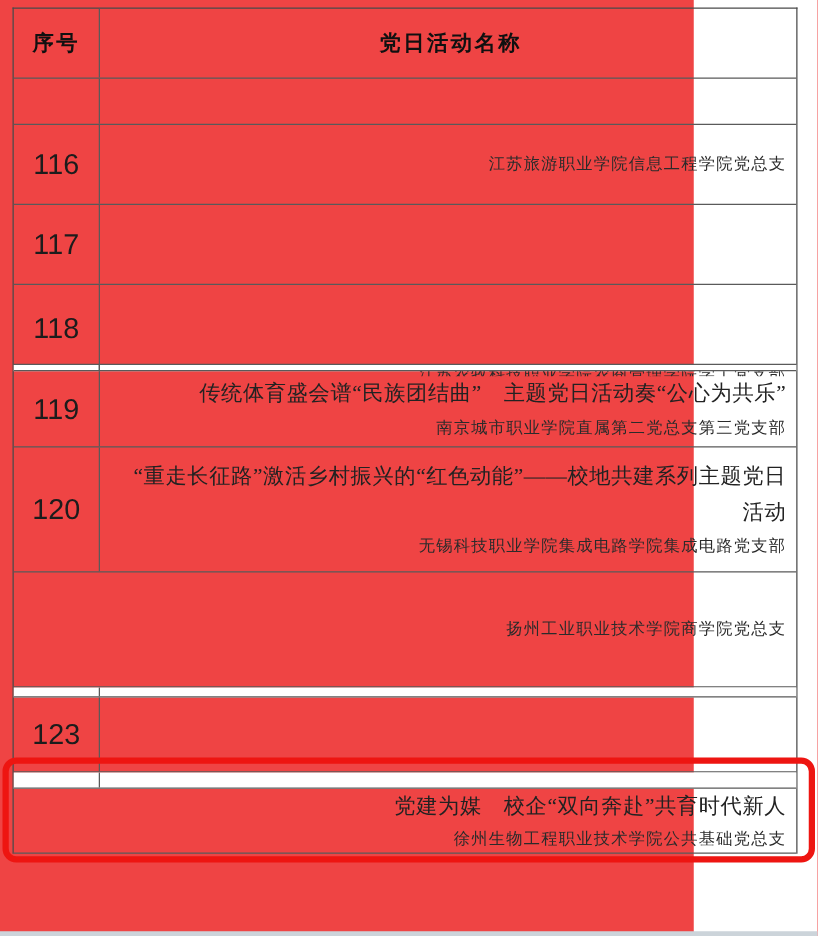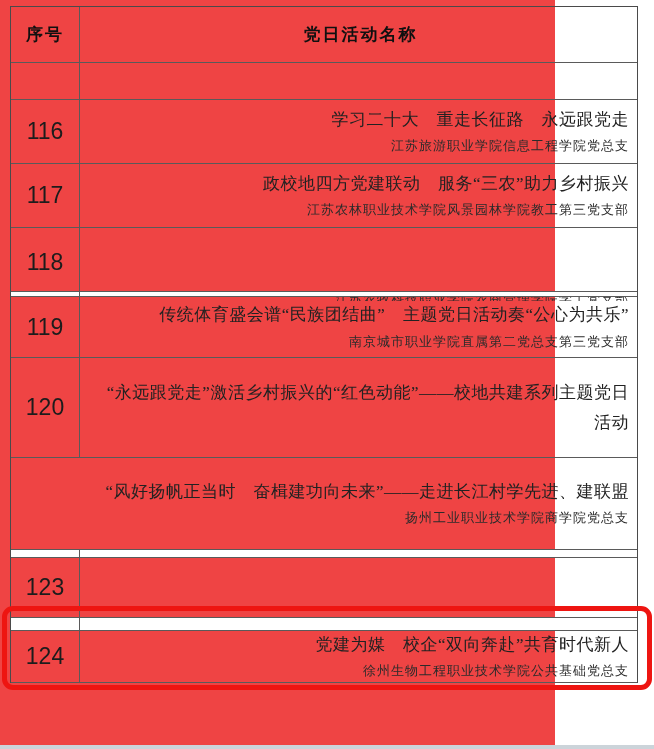--- a/index.html
+++ b/index.html
@@ -64,30 +64,25 @@
       <div class="num-cell header-cell">序号</div>
       <div class="content-cell header-cell">党日活动名称</div>
     </div>
     <div id="table-body">
         <div class="row" style="height: 37px;">
           <div class="num-cell"></div>
         </div>
         <div class="row" style="height: 64px;">
           <div class="num-cell">116</div>
           <div class="content-cell">
-            <div class="title">学习二十大　重走长征路　永远跟党走</div>
             <div class="org">江苏旅游职业学院信息工程学院党总支</div>
           </div>
         </div>
         <div class="row" style="height: 64px;">
           <div class="num-cell">117</div>
-          <div class="content-cell">
-            <div class="title">政校地四方党建联动　服务“三农”助力乡村振兴</div>
-            <div class="org">江苏农林职业技术学院风景园林学院教工第三党支部</div>
-          </div>
         </div>
         <div class="row" style="height: 64px; flex-direction: column;">
           <div class="num-cell">118</div>
           <div class="content-cell">
             <div class="org">江苏农牧科技职业学院农商管理学院学工党支部</div>
           </div>
         </div>
         <div class="row gap-row" style="height: 5px;">
           <div class="num-cell"></div>
           <div class="content-cell"></div>
@@ -95,42 +90,41 @@
         <div class="row" style="height: 61px;">
           <div class="num-cell">119</div>
           <div class="content-cell">
             <div class="title">传统体育盛会谱“民族团结曲”　主题党日活动奏“公心为共乐”</div>
             <div class="org">南京城市职业学院直属第二党总支第三党支部</div>
           </div>
         </div>
         <div class="row" style="height: 100px;">
           <div class="num-cell">120</div>
           <div class="content-cell">
-            <div class="title">“永远跟党走”激活乡村振兴的“红色动能”——校地共建系列主题党日活动</div>
+            <div class="title">“重走长征路”激活乡村振兴的“红色动能”——校地共建系列主题党日活动</div>
+            <div class="org">无锡科技职业学院集成电路学院集成电路党支部</div>
           </div>
         </div>
         <div class="row" style="height: 92px;">
           <div class="content-cell">
-            <div class="title">“风好扬帆正当时　奋楫建功向未来”——走进长江村学先进、建联盟</div>
             <div class="org">扬州工业职业技术学院商学院党总支</div>
           </div>
         </div>
         <div class="row gap-row" style="height: 8px;">
           <div class="num-cell"></div>
           <div class="content-cell"></div>
         </div>
         <div class="row" style="height: 60px;">
           <div class="num-cell">123</div>
         </div>
         <div class="row gap-row" style="height: 13px;">
           <div class="num-cell"></div>
           <div class="content-cell"></div>
         </div>
         <div class="row" style="height: 52px;">
-          <div class="num-cell">124</div>
           <div class="content-cell">
             <div class="title">党建为媒　校企“双向奔赴”共育时代新人</div>
             <div class="org">徐州生物工程职业技术学院公共基础党总支</div>
           </div>
         </div>
       </div>
   </div>
 
   <div class="highlight-box" id="highlight-box" style="border-color: rgb(238, 21, 17);"></div>
 

